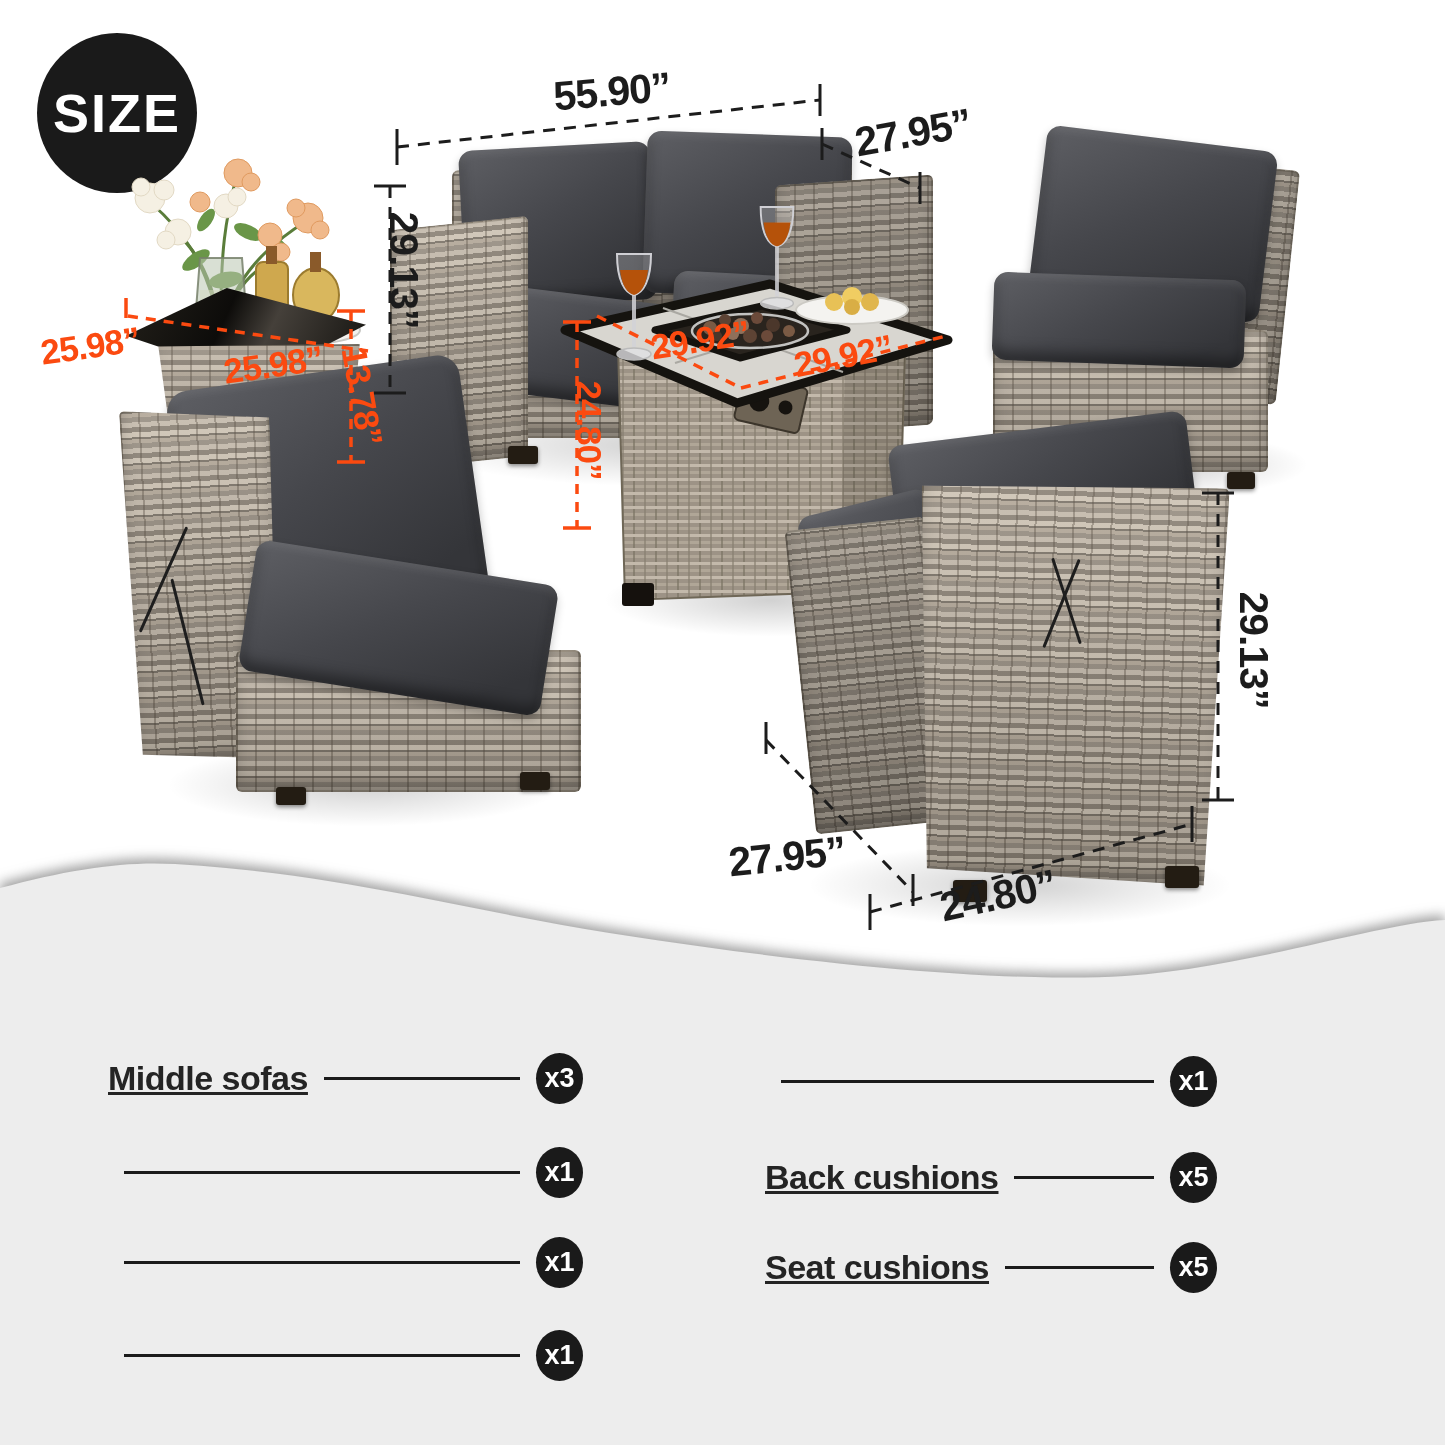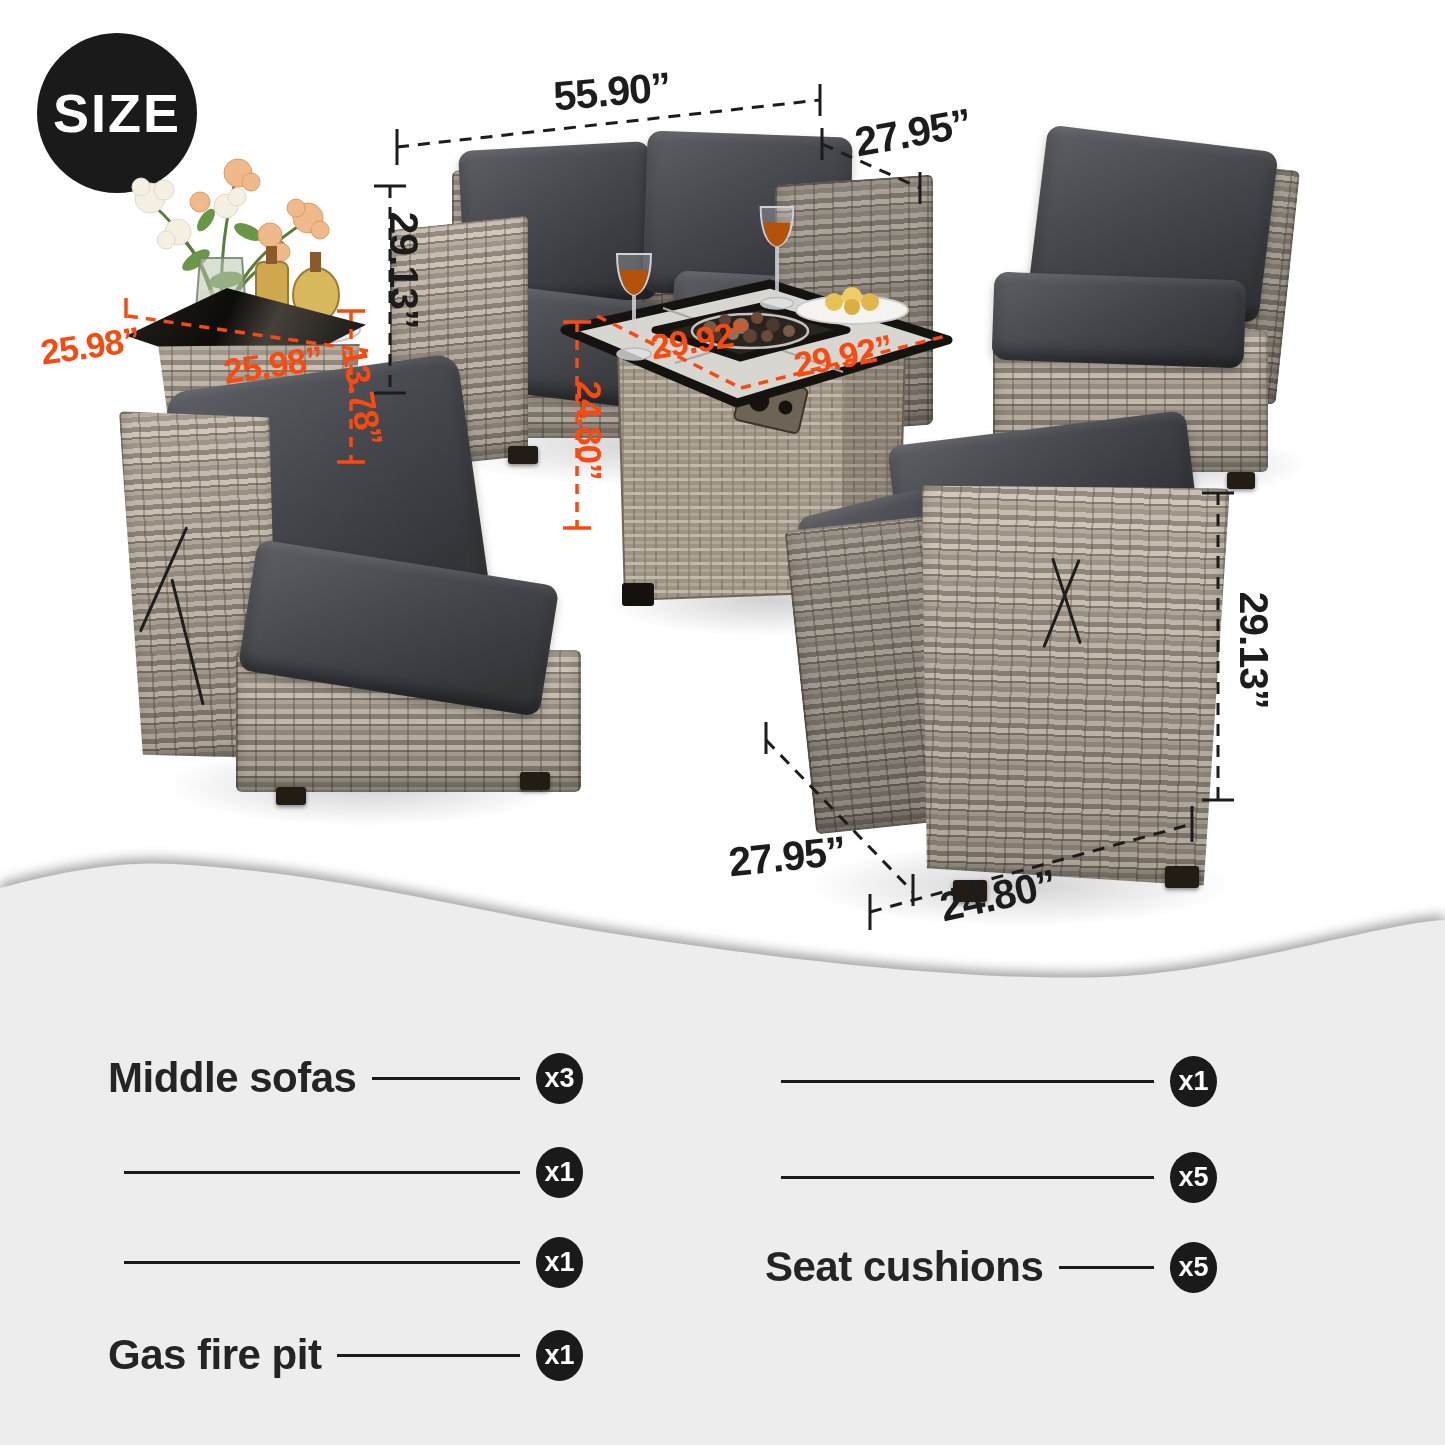--- a/index.html
+++ b/index.html
@@ -29,21 +29,21 @@
     background:radial-gradient(ellipse at center, rgba(0,0,0,.18) 0%, rgba(0,0,0,0) 65%);}
 
   
   .dim-label{position:absolute;font-weight:700;color:#1c1c1c;white-space:nowrap;
     transform:translate(-50%,-50%) rotate(var(--r,0deg));z-index:40;letter-spacing:-1px;}
   .dim-label.orange{color:#fb4a10;}
 
   
   .wave-wrap{left:0;top:0;width:1445px;height:1445px;z-index:25;pointer-events:none;}
   .prow{position:absolute;display:flex;align-items:center;height:62px;z-index:30;}
-  .plabel{font-size:42px;font-weight:700;color:#242424;letter-spacing:-.5px;white-space:nowrap;}
+  .plabel{font-size:34px;font-weight:700;color:#242424;letter-spacing:-.5px;white-space:nowrap;text-decoration:underline;}
   .pline{flex:1;height:0;border-top:3px solid #1b1b1b;margin:0 16px;}
   .pbadge{min-width:47px;height:51px;border-radius:50%;background:#1a1a1a;color:#fff;
     font-size:27px;font-weight:700;display:flex;align-items:center;justify-content:center;flex:0 0 auto;}
 </style>
 </head>
 <body>
 
 <div class="abs size-badge">
   <span>SIZE</span>
 </div>
@@ -275,29 +275,29 @@
 </div>
 <div class="prow" style="left:108px;top:1141px;width:475px;">
   <span class="pline"></span>
   <span class="pbadge">x1</span>
 </div>
 <div class="prow" style="left:108px;top:1231px;width:475px;">
   <span class="pline"></span>
   <span class="pbadge">x1</span>
 </div>
 <div class="prow" style="left:108px;top:1324px;width:475px;">
-  <span class="plabel">Gas fire pit</span>
   <span class="pline"></span>
   <span class="pbadge">x1</span>
 </div>
 <div class="prow" style="left:765px;top:1050px;width:452px;">
   <span class="pline"></span>
   <span class="pbadge">x1</span>
 </div>
 <div class="prow" style="left:765px;top:1146px;width:452px;">
+  <span class="plabel">Back cushions</span>
   <span class="pline"></span>
   <span class="pbadge">x5</span>
 </div>
 <div class="prow" style="left:765px;top:1236px;width:452px;text-align:right;">
   <span class="plabel">Seat cushions</span>
   <span class="pline"></span>
   <span class="pbadge">x5</span>
 </div>
 
 </body></html>

